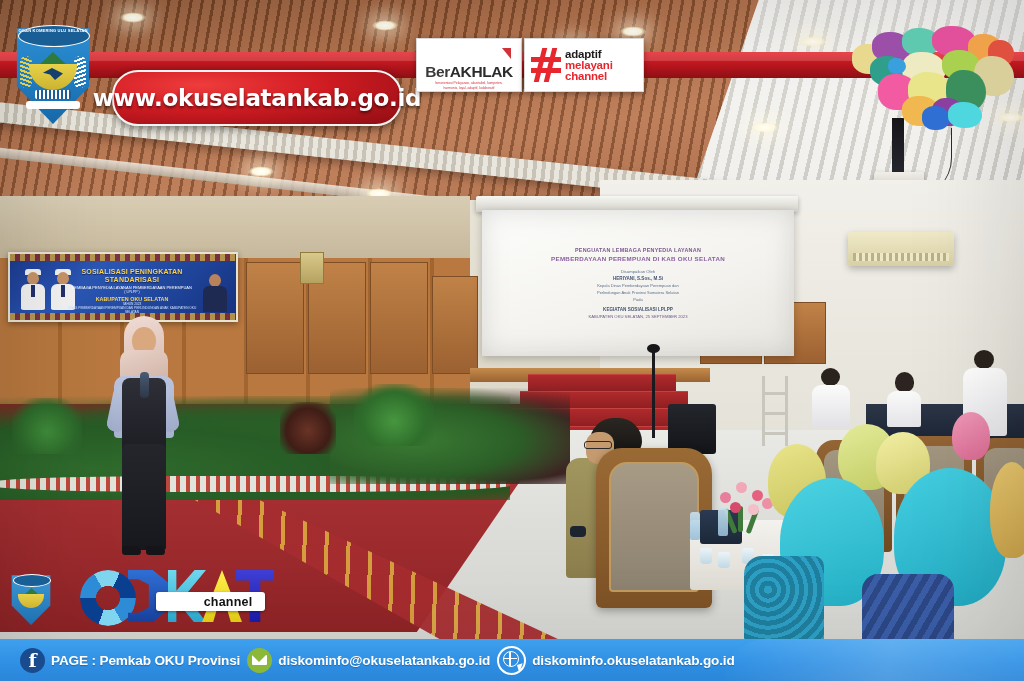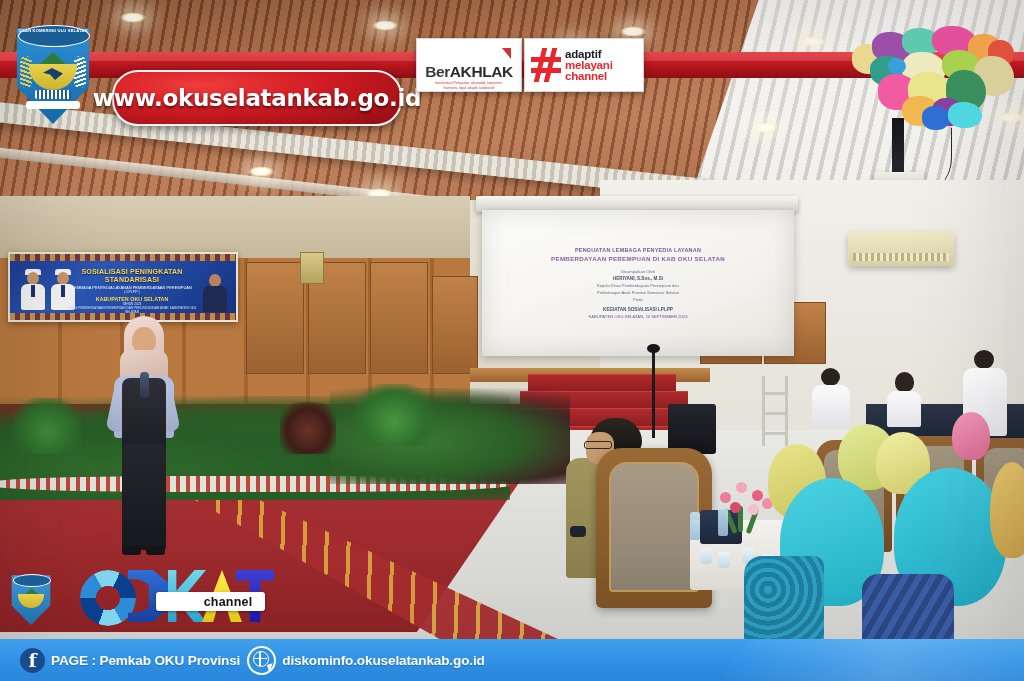--- a/index.html
+++ b/index.html
@@ -600,20 +600,26 @@
     <div class="wave"></div>
 
     <div class="fitem">
       <div class="ic ic-fb">
           <span>f</span>
         </div>
       <div class="tx">PAGE : Pemkab OKU Provinsi</div>
     </div>
 
 
+    <div class="fitem">
+      <div class="ic ic-mail">
+          <i></i>
+        </div>
+      <div class="tx">diskominfo@okuselatankab.go.id</div>
+    </div>
 
     <div class="fitem">
       <div class="ic ic-web">
           <i></i>
           <b></b>
           <u></u>
           <div class="cursor"></div>
         </div>
       <div class="tx">diskominfo.okuselatankab.go.id</div>
     </div>

